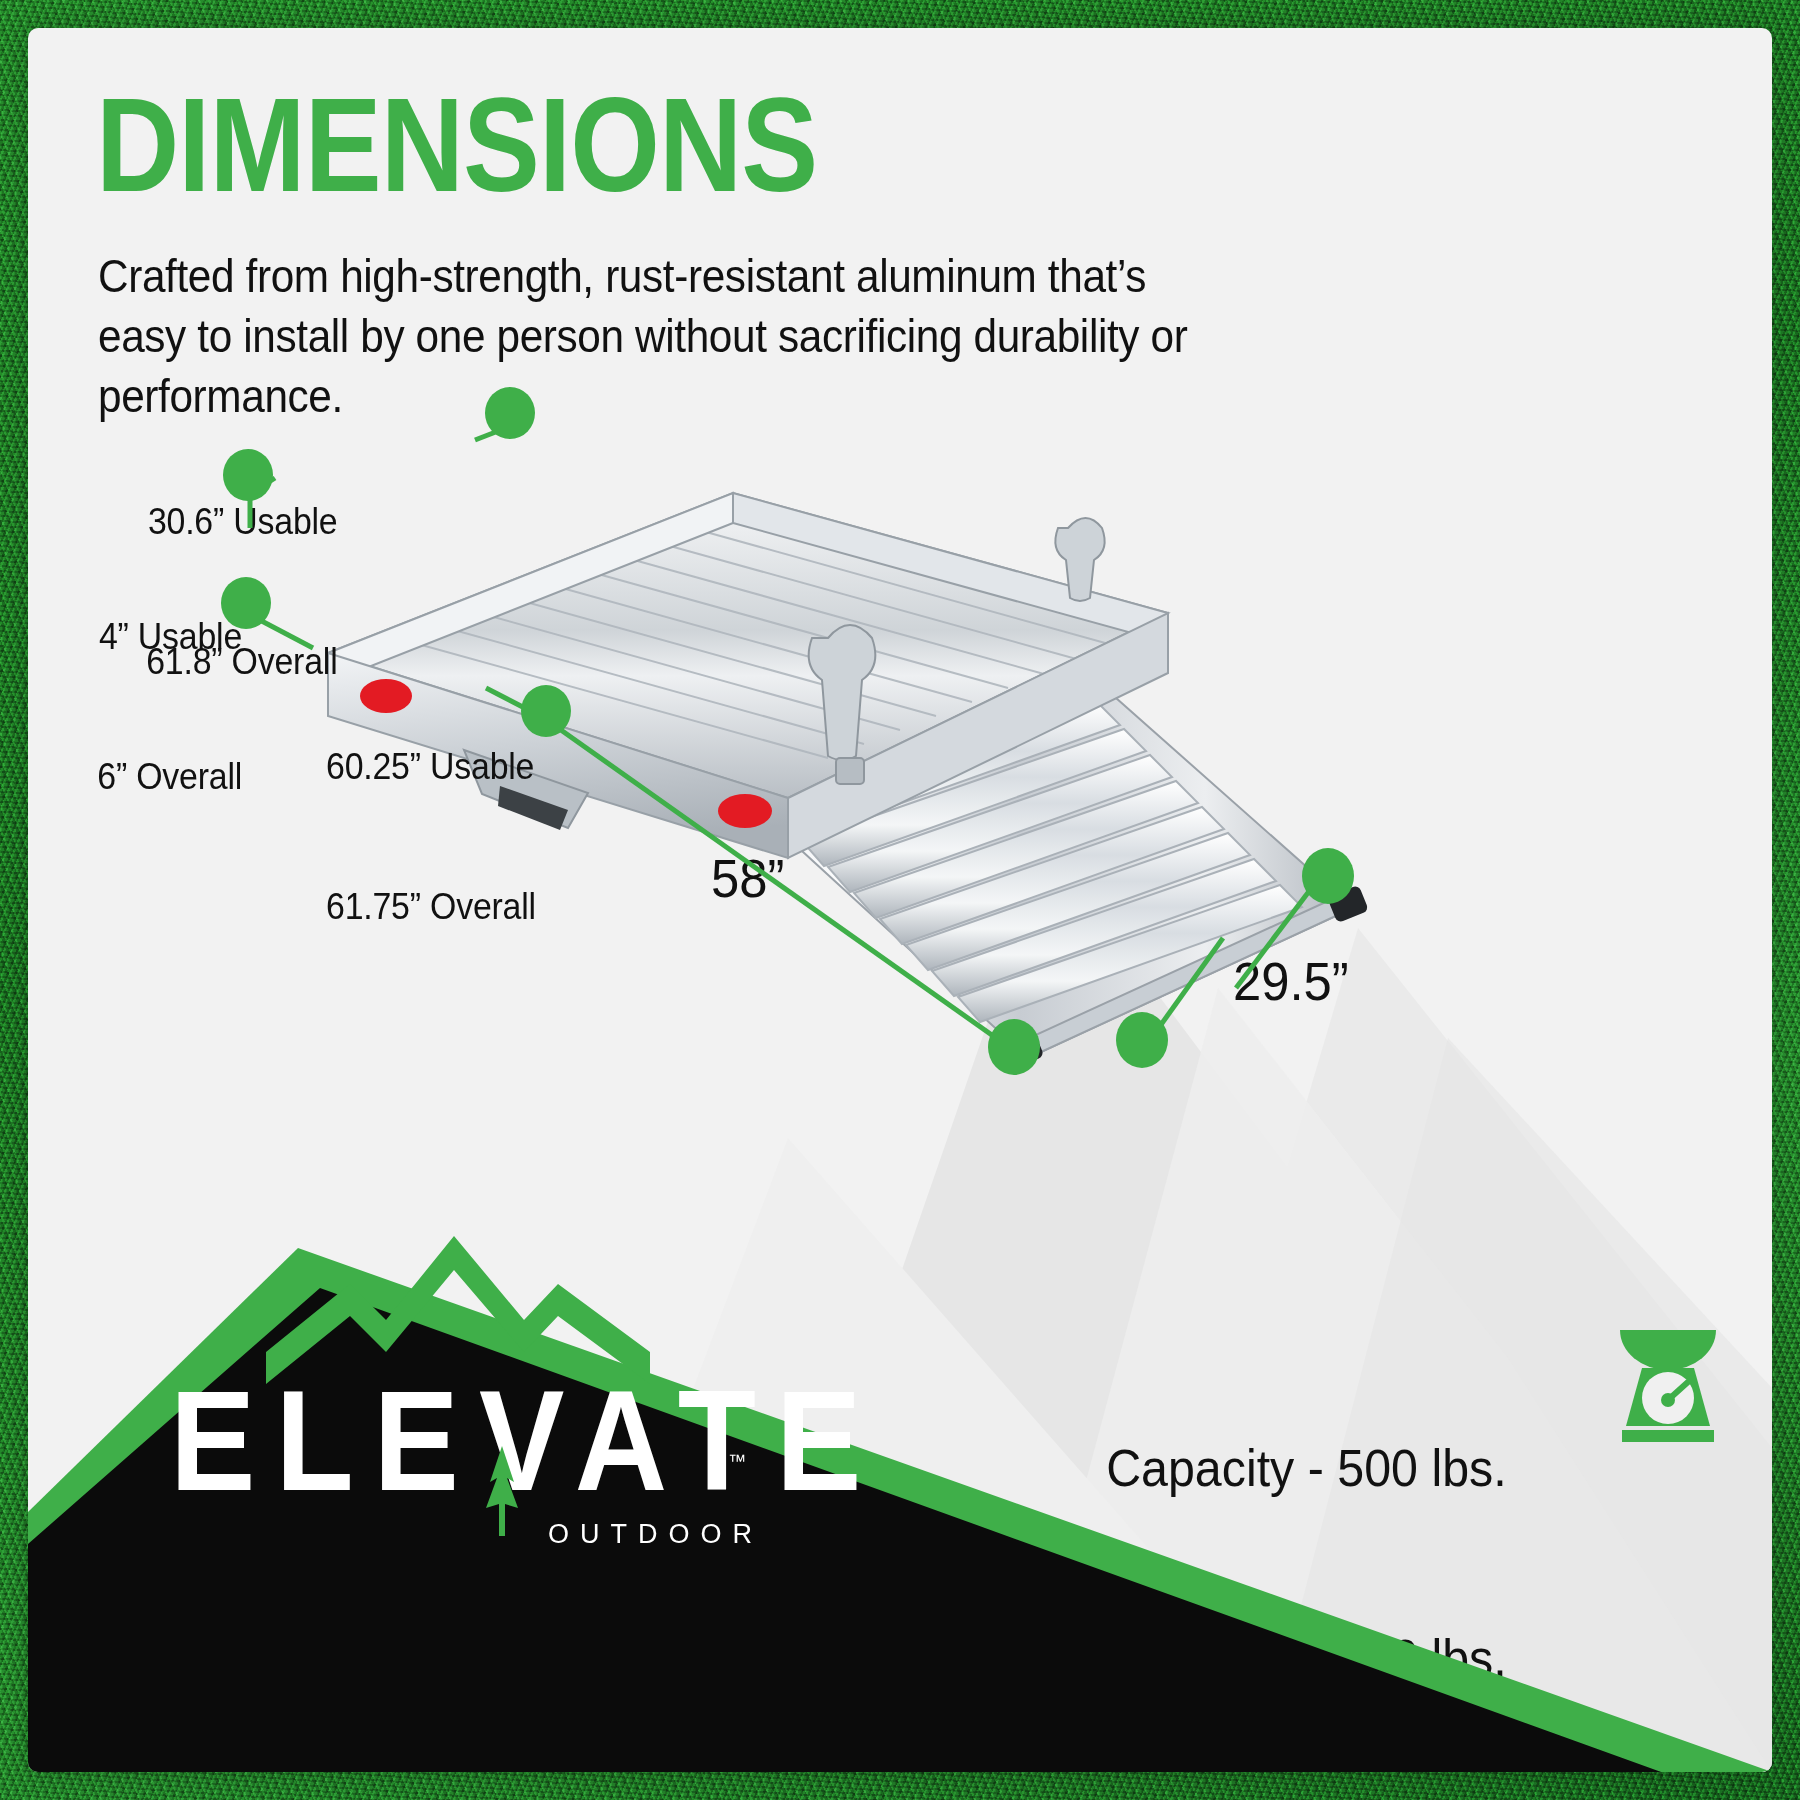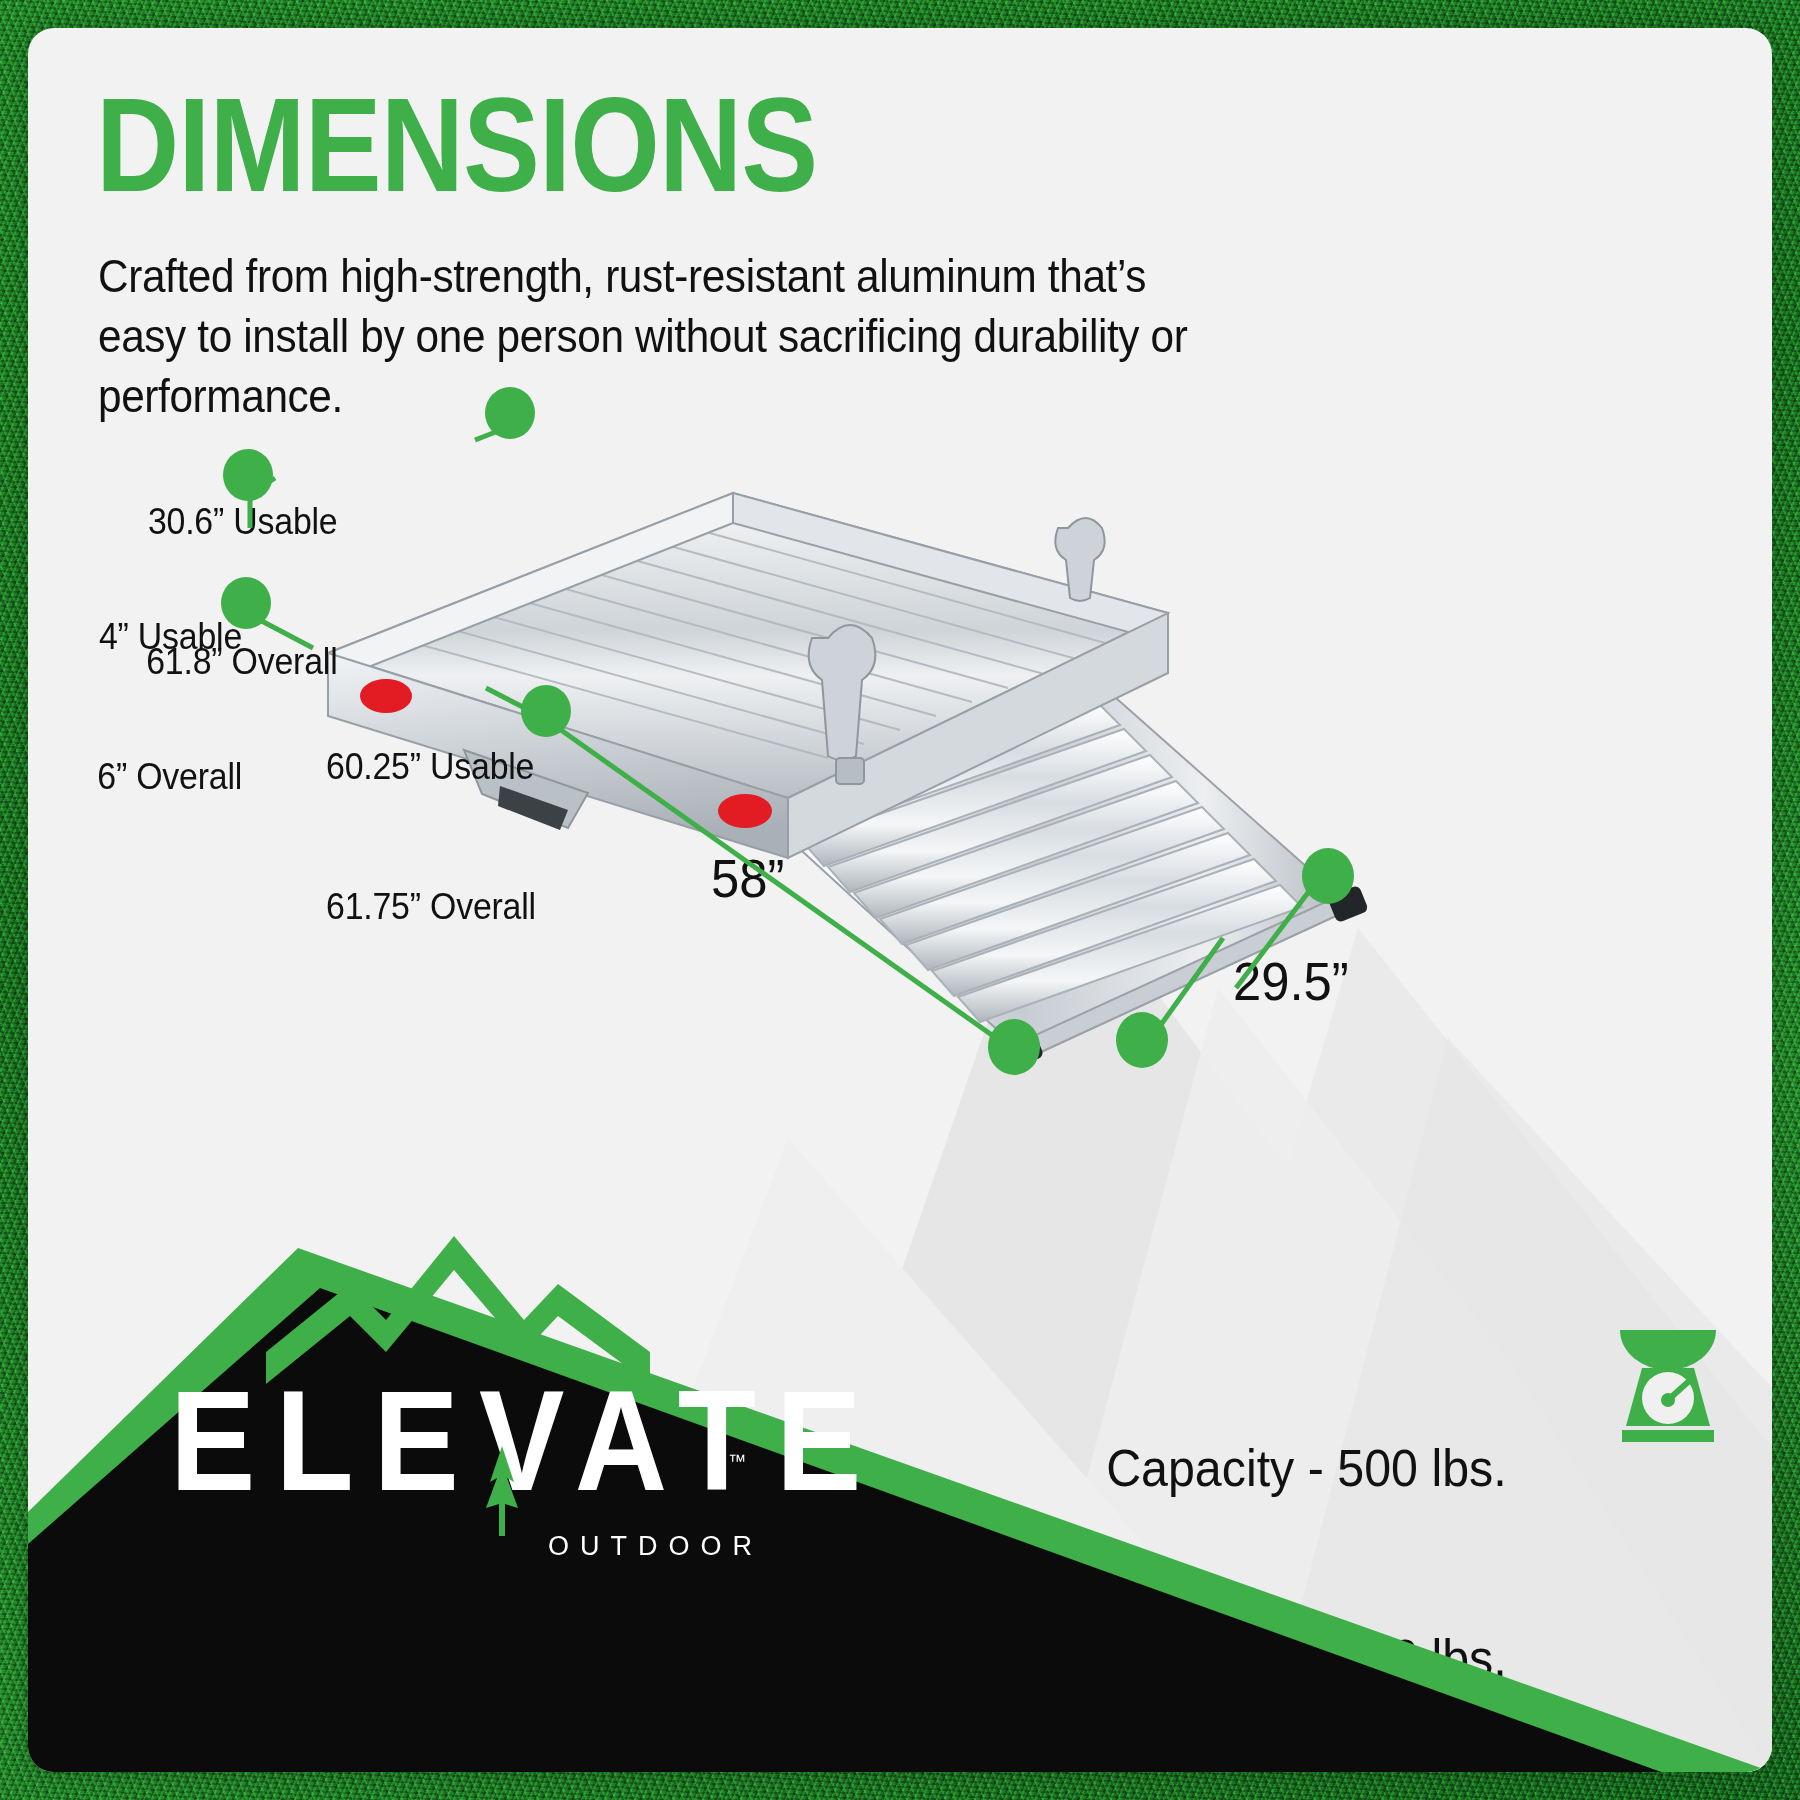--- a/index.html
+++ b/index.html
@@ -21,21 +21,21 @@
       radial-gradient(circle at 72% 66%, #39ad3f 0 7px, transparent 8px),
       linear-gradient(160deg,#2e9a34 0%, #238a2b 40%, #2f9b36 70%, #1f7f27 100%);
     background-blend-mode:overlay, overlay, overlay, normal, normal, normal;
   }
 
   
   #card{
     position:absolute;
     left:28px; top:28px;
     width:1744px; height:1744px;
-    border-radius:26px;
+    border-radius:10px;
     overflow:hidden;
     background:#f2f2f2;
     box-shadow:0 0 26px rgba(0,0,0,.25);
   }
   #wm-svg{ position:absolute; inset:0; width:100%; height:100%; }
 
   
   #title{
     position:absolute;
     left:68px; top:50px;
@@ -101,21 +101,21 @@
     left:142px; bottom:250px;
     font-size:128px;
     font-weight:800;
     letter-spacing:20px;
     color:#ffffff;
     transform:scaleY(1.12);
     transform-origin:left bottom;
   }
   #logo-sub{
     position:absolute;
-    left:520px; bottom:210px;
+    left:520px; bottom:222px;
     font-size:27px;
     font-weight:500;
     letter-spacing:11px;
     color:#ffffff;
   }
   #logo-tm{
     position:absolute;
     left:700px; bottom:300px;
     font-size:18px;
     color:#ffffff;

